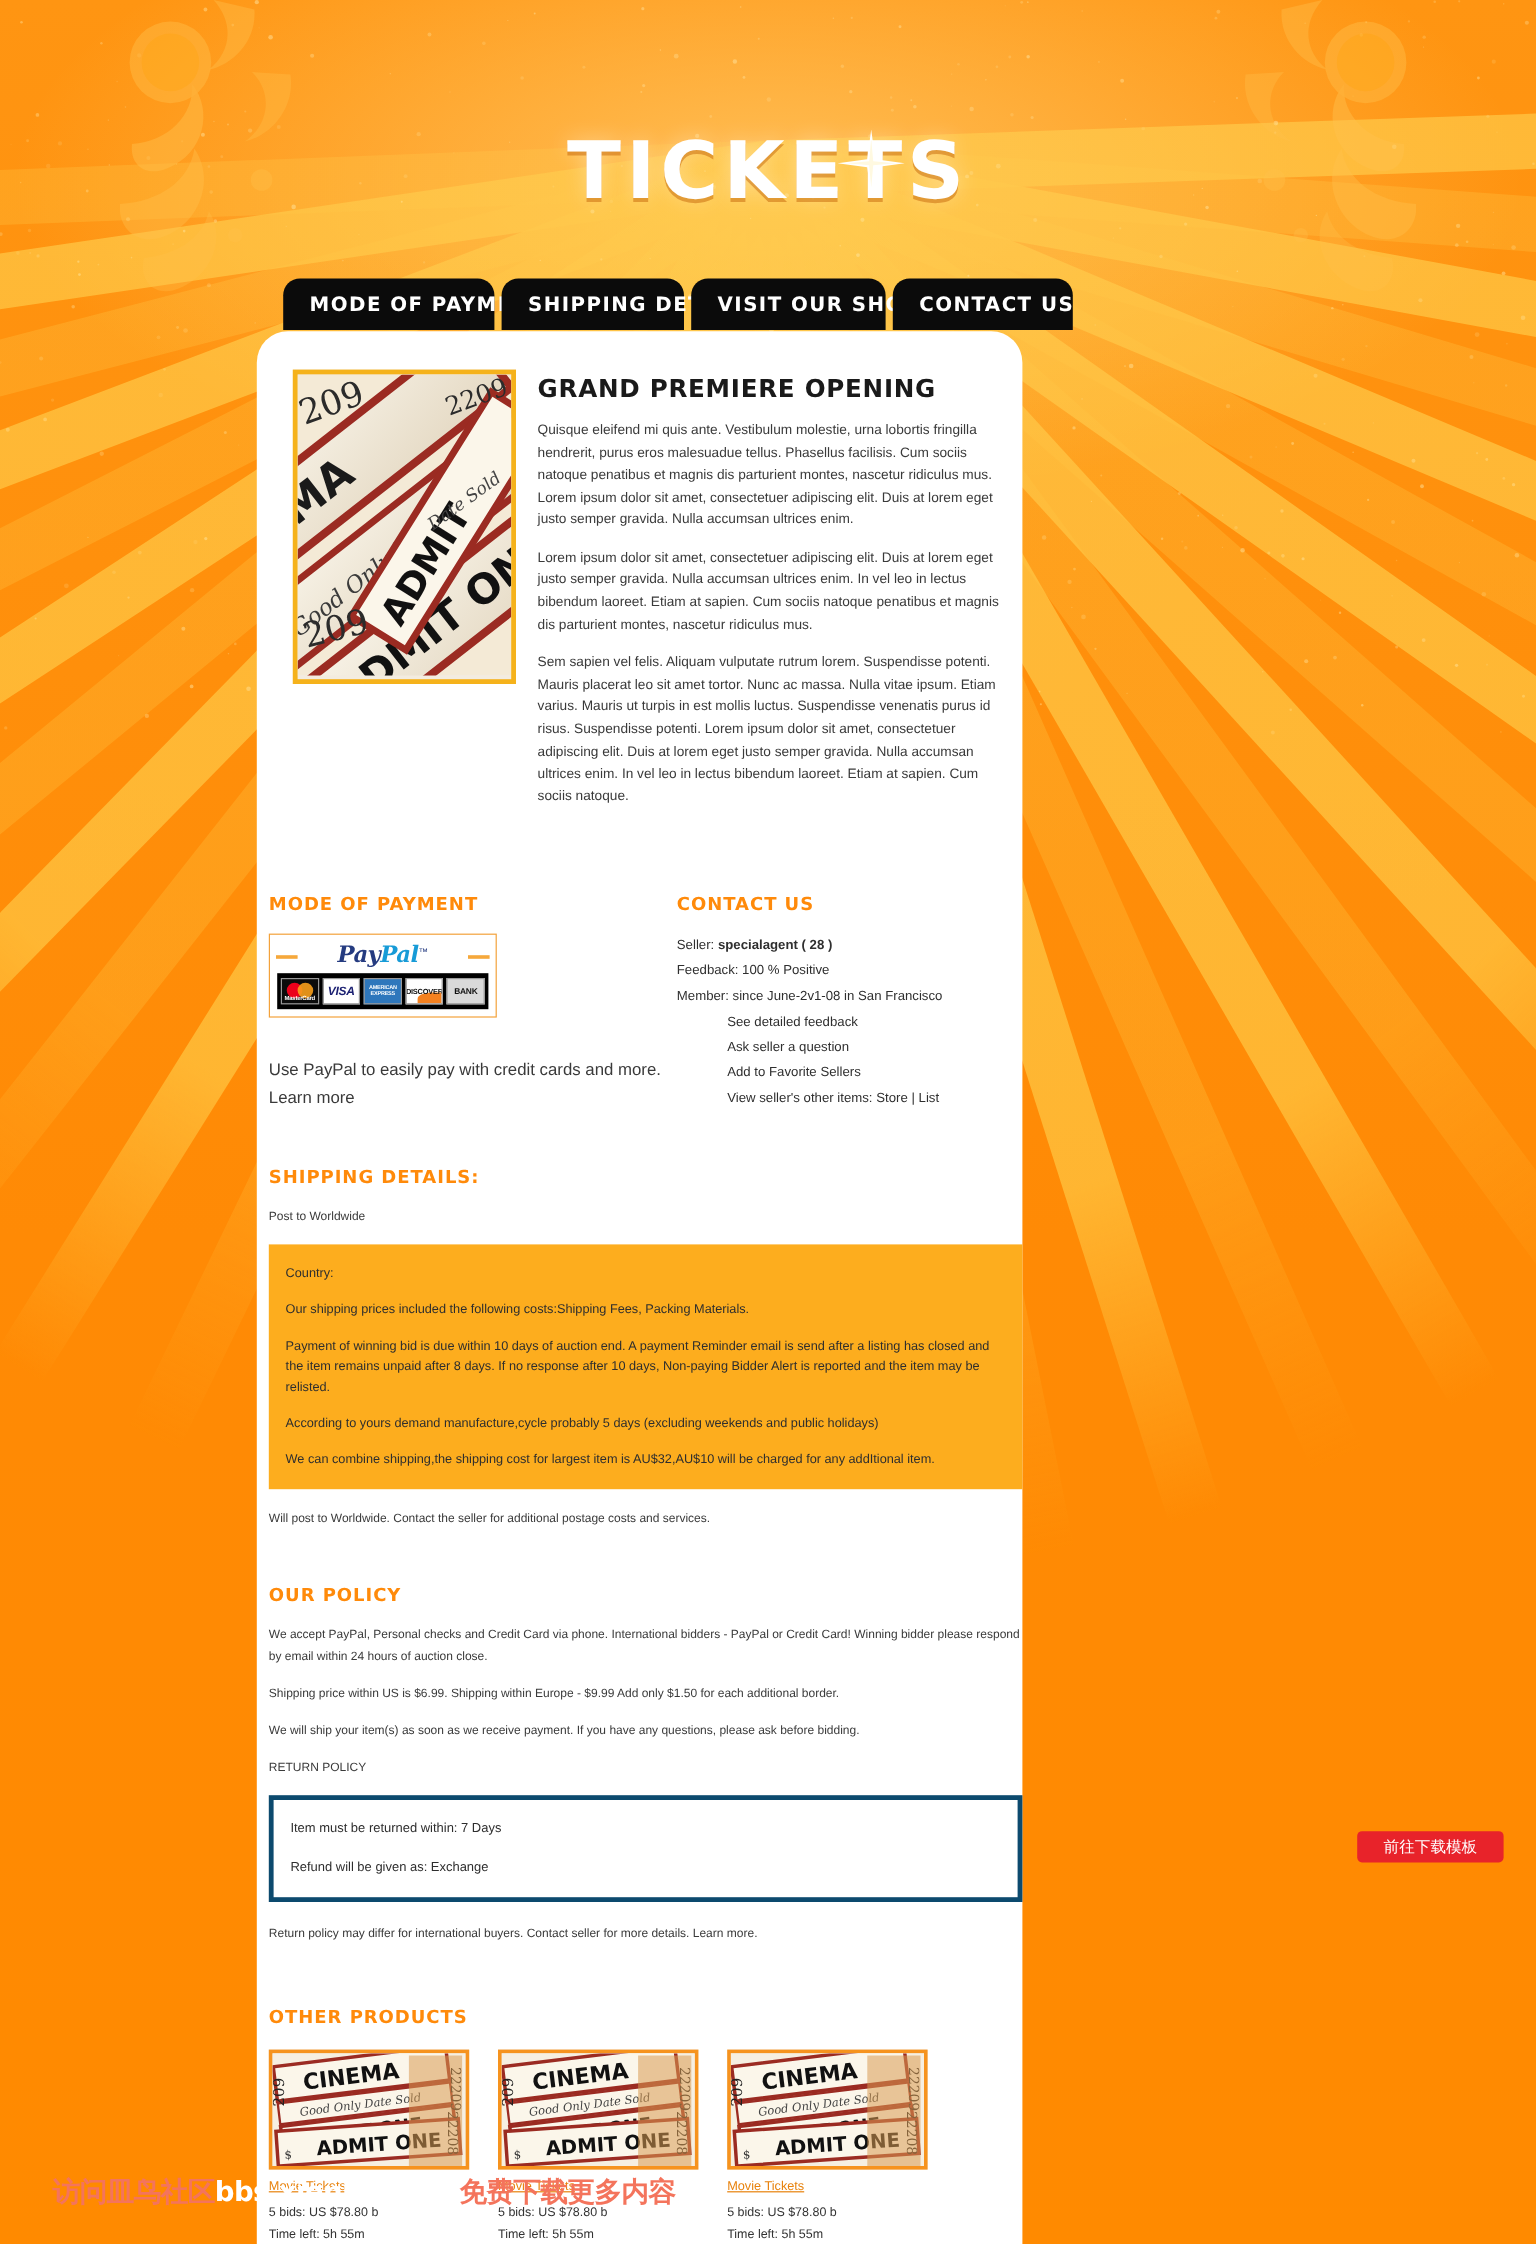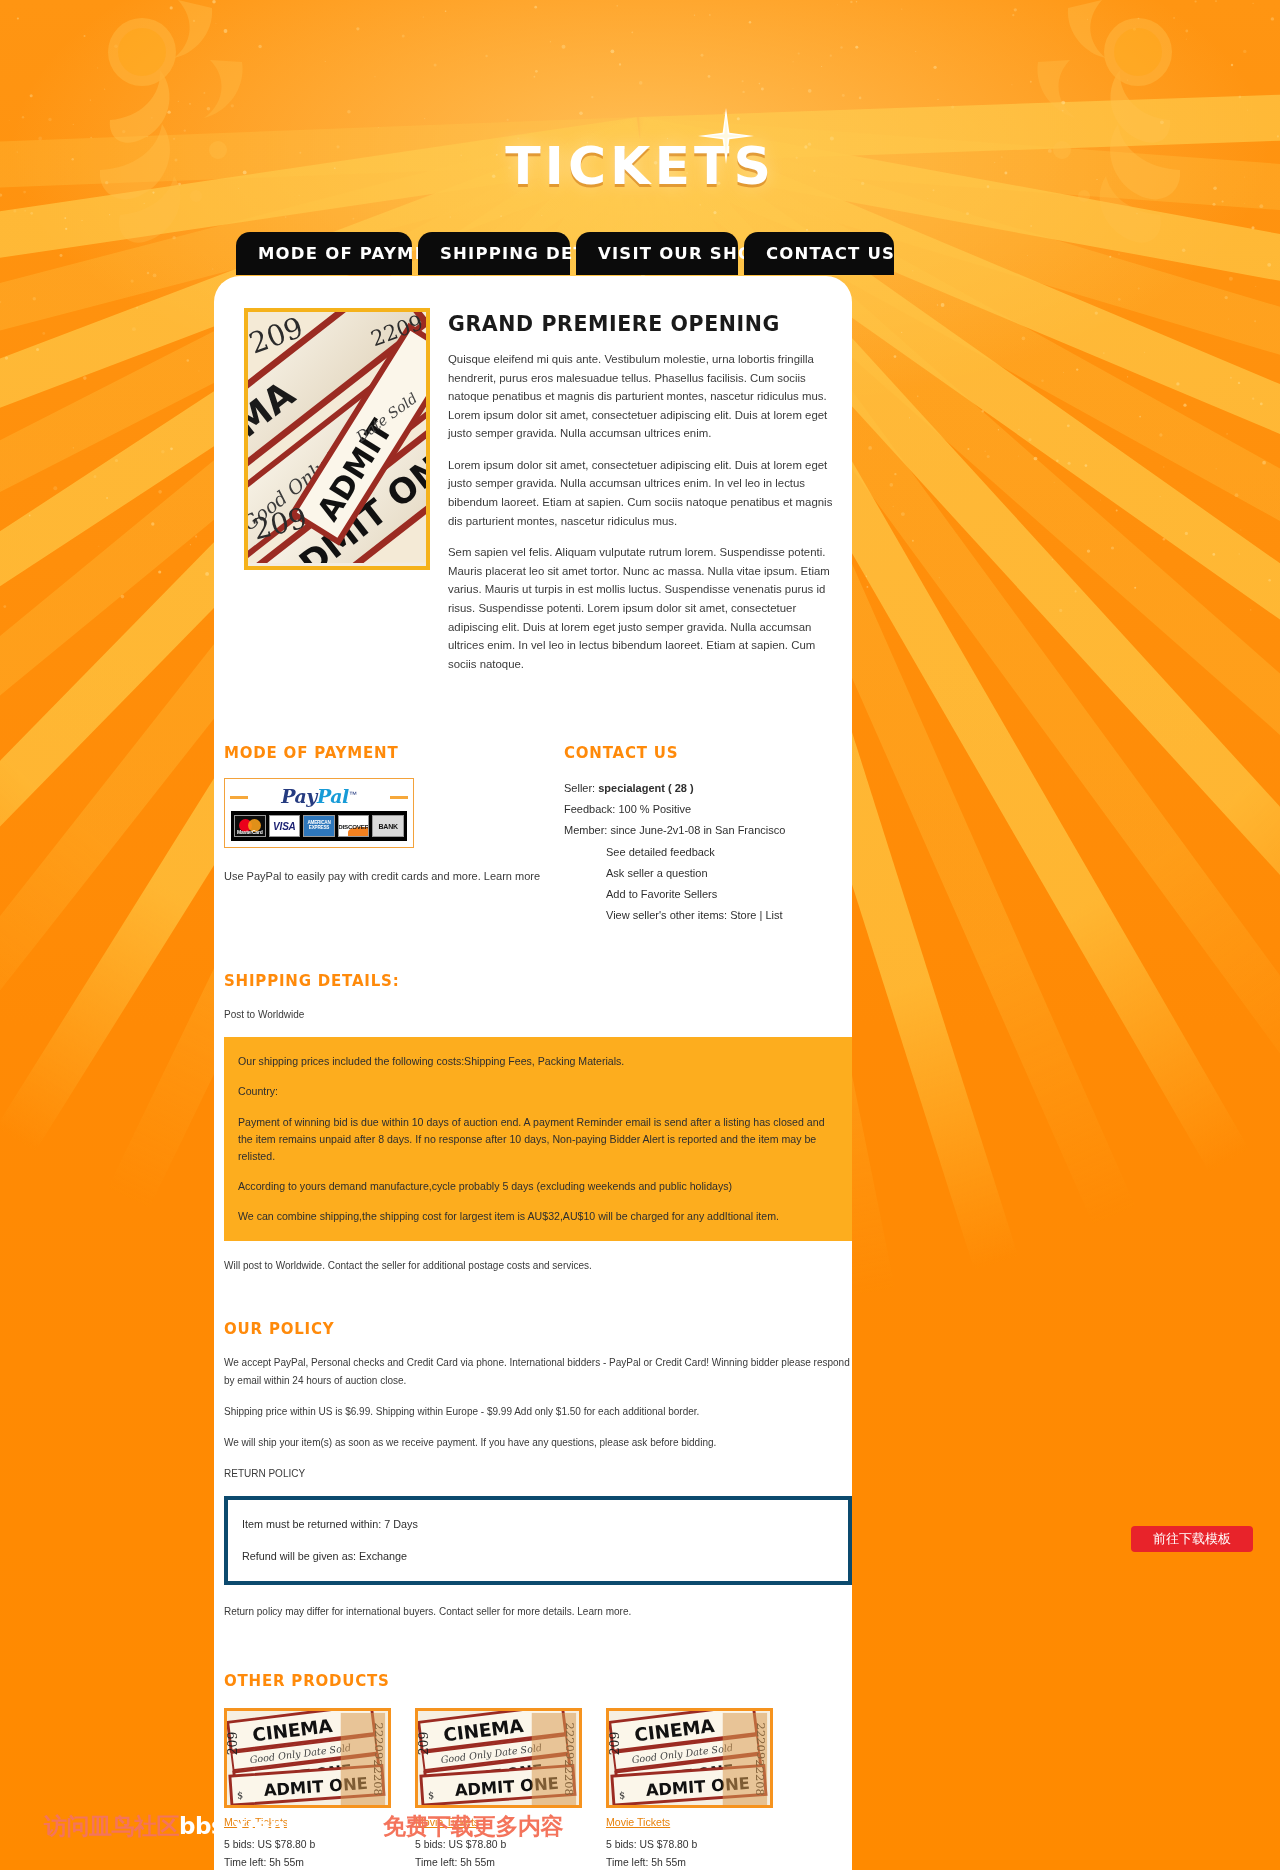--- a/index.html
+++ b/index.html
@@ -55,25 +55,24 @@
   .header {
     position: relative;
     height: 232px;
     text-align: center;
   }
   .logo {
     position: absolute;
     left: 0; right: 0; top: 104px;
     font-family: "DejaVu Sans", sans-serif;
     font-weight: bold;
-    font-size: 52px;
+    font-size: 66px;
     letter-spacing: 4px;
     color: #ffffff;
     text-shadow: 0 3px 0 rgba(190,90,0,.45), 0 0 18px rgba(255,255,255,.35);
-    margin-top: 32px;
   }
   .star {
     position: absolute;
     left: 698px; top: 108px;
     width: 56px; height: 56px;
     pointer-events: none;
   }
 
   
   .nav {
@@ -202,21 +201,21 @@
   .cc.mc .c2 { background:#F79E1B; left:13px; opacity:.9; }
   .cc.mc span { position:relative; z-index:2; font-size:5px; color:#fff; margin-top:12px; }
   .cc.visa { color:#1A1F71; font-style:italic; font-size:10px; }
   .cc.amex { background:#2E77BC; color:#fff; font-size:4.6px; line-height:1.05; padding:1px; text-align:center; }
   .cc.disc { color:#111; font-size:6.2px; position:relative; overflow:hidden; }
   .cc.disc .swoosh{ position:absolute; right:0; bottom:0; width:20px; height:9px; background:#F48120; border-radius:60% 0 0 0;}
   .cc.disc b{ position:relative; z-index:2; }
   .cc.bank { background:#D9D9D9; color:#111; font-size:7px; }
 
   .note {
-    font-size: 11px; color:#3a3a3a; margin-top: 20px; line-height:1.6;
+    font-size: 14px; color:#3a3a3a; margin-top: 32px; line-height:1.6;
   }
 
   
   .contact-line { font-size: 11px; color:#2f2f2f; line-height: 1.92; }
   .contact-line b { font-weight: bold; }
   .contact-sub { padding-left: 42px; }
   .contact-sub a, .inline-link {
     color: #2f2f2f; text-decoration: none; cursor: pointer;
   }
 
@@ -881,22 +880,22 @@
             <span class="inline-link">List</span>
           </div>
         </div>
       </div>
     </div>
 
     <div class="block">
       <h2 class="sec">SHIPPING DETAILS:</h2>
       <div class="body-text spaced">Post to Worldwide</div>
       <div class="ship-box">
+        <p>Country:</p>
         <p>Our shipping prices included the following costs:Shipping Fees, Packing Materials.</p>
-        <p>Country:</p>
         <p>Payment of winning bid is due within 10 days of auction end. A payment Reminder email is send after a listing has closed and the item remains unpaid after 8 days. If no response after 10 days, Non-paying Bidder Alert is reported and the item may be relisted.</p>
         <p>According to yours demand manufacture,cycle probably 5 days (excluding weekends and public holidays)</p>
         <p>We can combine shipping,the shipping cost for largest item is AU$32,AU$10 will be charged for any addItional item.</p>
       </div>
       <div class="body-text">Will post to Worldwide. Contact the seller for additional postage costs and services.</div>
     </div>
 
     <div class="block">
       <h2 class="sec">OUR POLICY</h2>
       <div class="body-text spaced">We accept PayPal, Personal checks and Credit Card via phone. International bidders - PayPal or Credit Card! Winning bidder please respond by email within 24 hours of auction close.</div>

